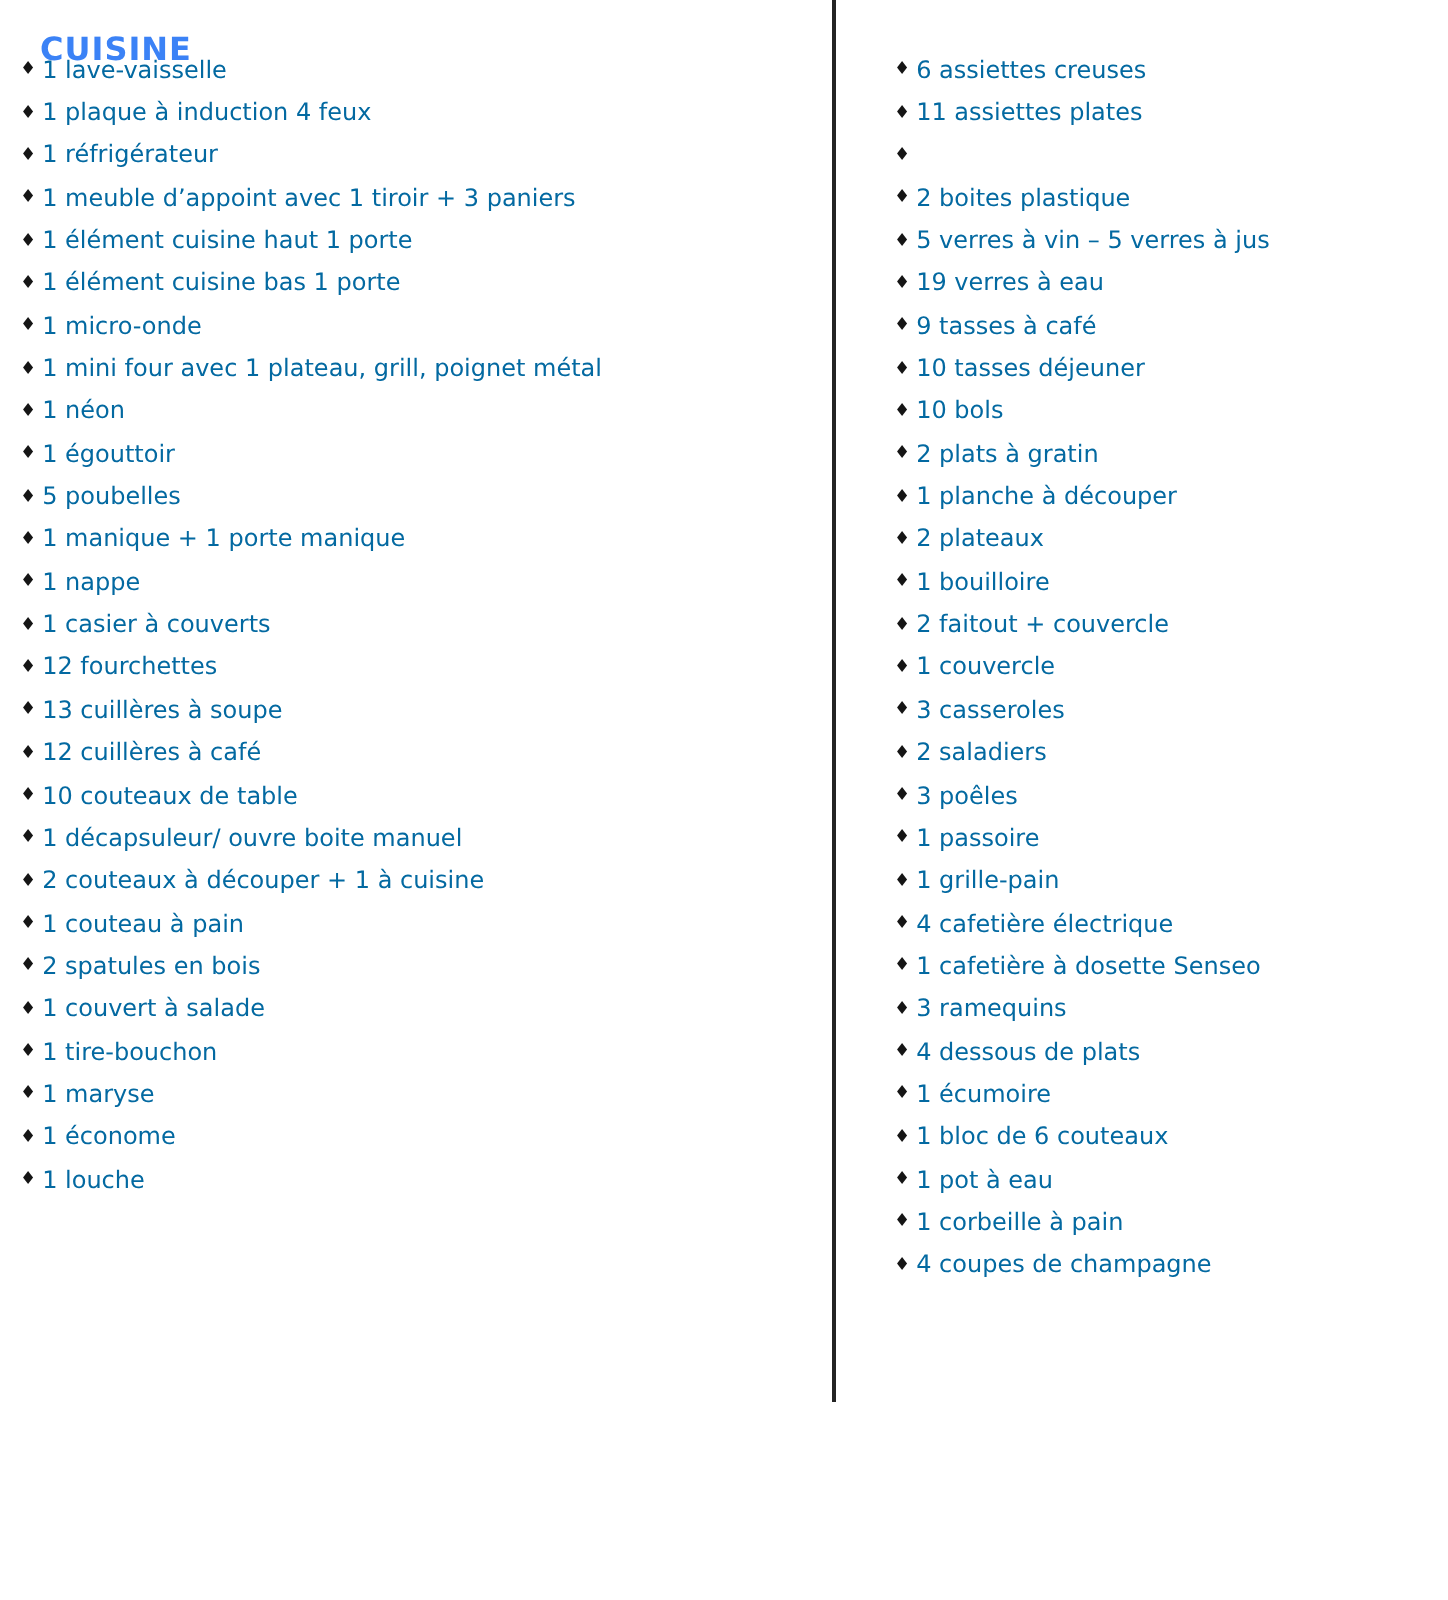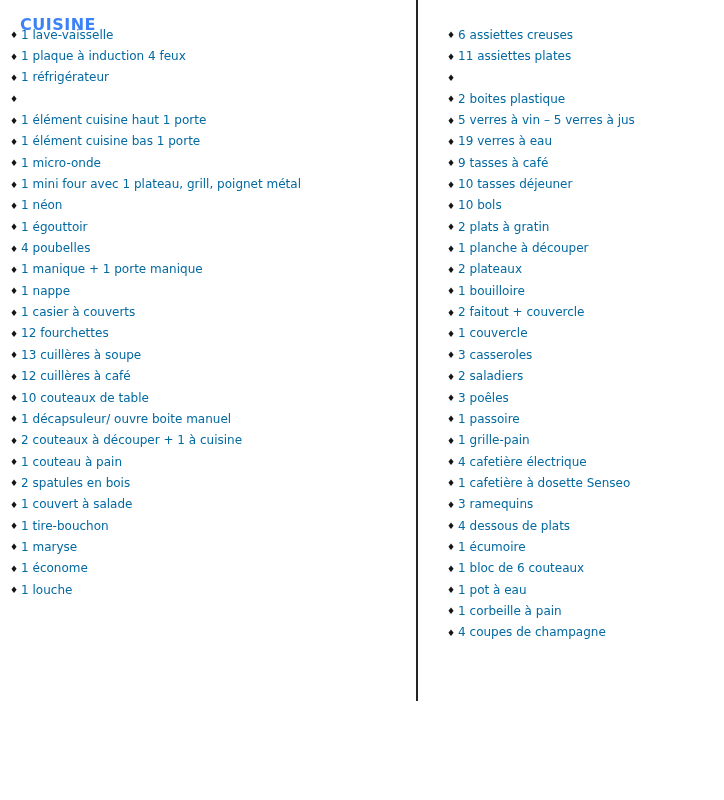--- a/index.html
+++ b/index.html
@@ -76,20 +76,21 @@
     <div class="row">
       <span class="bullet">♦</span>
       <span class="item-text">1 plaque à induction 4 feux</span>
     </div>
     <div class="row">
       <span class="bullet">♦</span>
       <span class="item-text">1 réfrigérateur</span>
     </div>
     <div class="row">
       <span class="bullet">♦</span>
+      <span class="item-text">1 meuble d’appoint avec 1 tiroir + 3 paniers</span>
     </div>
     <div class="row">
       <span class="bullet">♦</span>
       <span class="item-text">1 élément cuisine haut 1 porte</span>
     </div>
     <div class="row">
       <span class="bullet">♦</span>
       <span class="item-text">1 élément cuisine bas 1 porte</span>
     </div>
     <div class="row">
@@ -103,21 +104,21 @@
     <div class="row">
       <span class="bullet">♦</span>
       <span class="item-text">1 néon</span>
     </div>
     <div class="row">
       <span class="bullet">♦</span>
       <span class="item-text">1 égouttoir</span>
     </div>
     <div class="row">
       <span class="bullet">♦</span>
-      <span class="item-text">4 poubelles</span>
+      <span class="item-text">5 poubelles</span>
     </div>
     <div class="row">
       <span class="bullet">♦</span>
       <span class="item-text">1 manique + 1 porte manique</span>
     </div>
     <div class="row">
       <span class="bullet">♦</span>
       <span class="item-text">1 nappe</span>
     </div>
     <div class="row">

